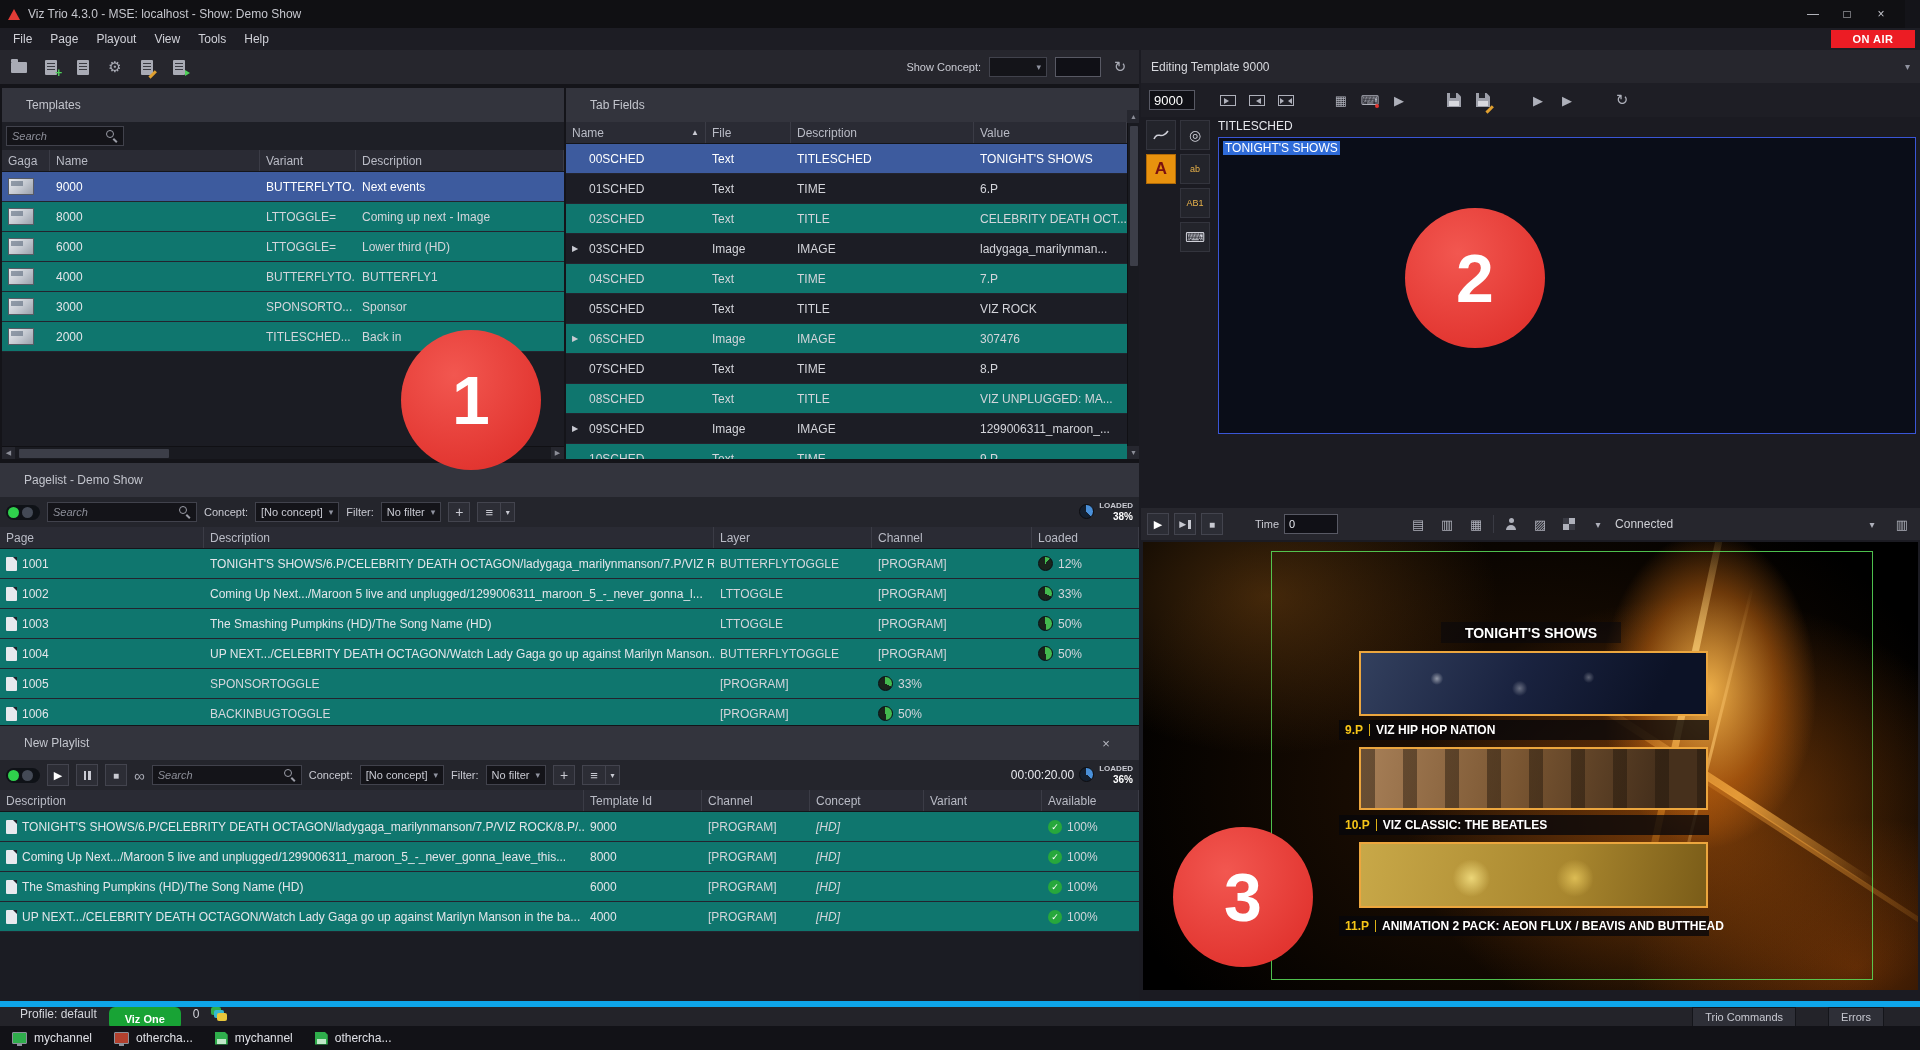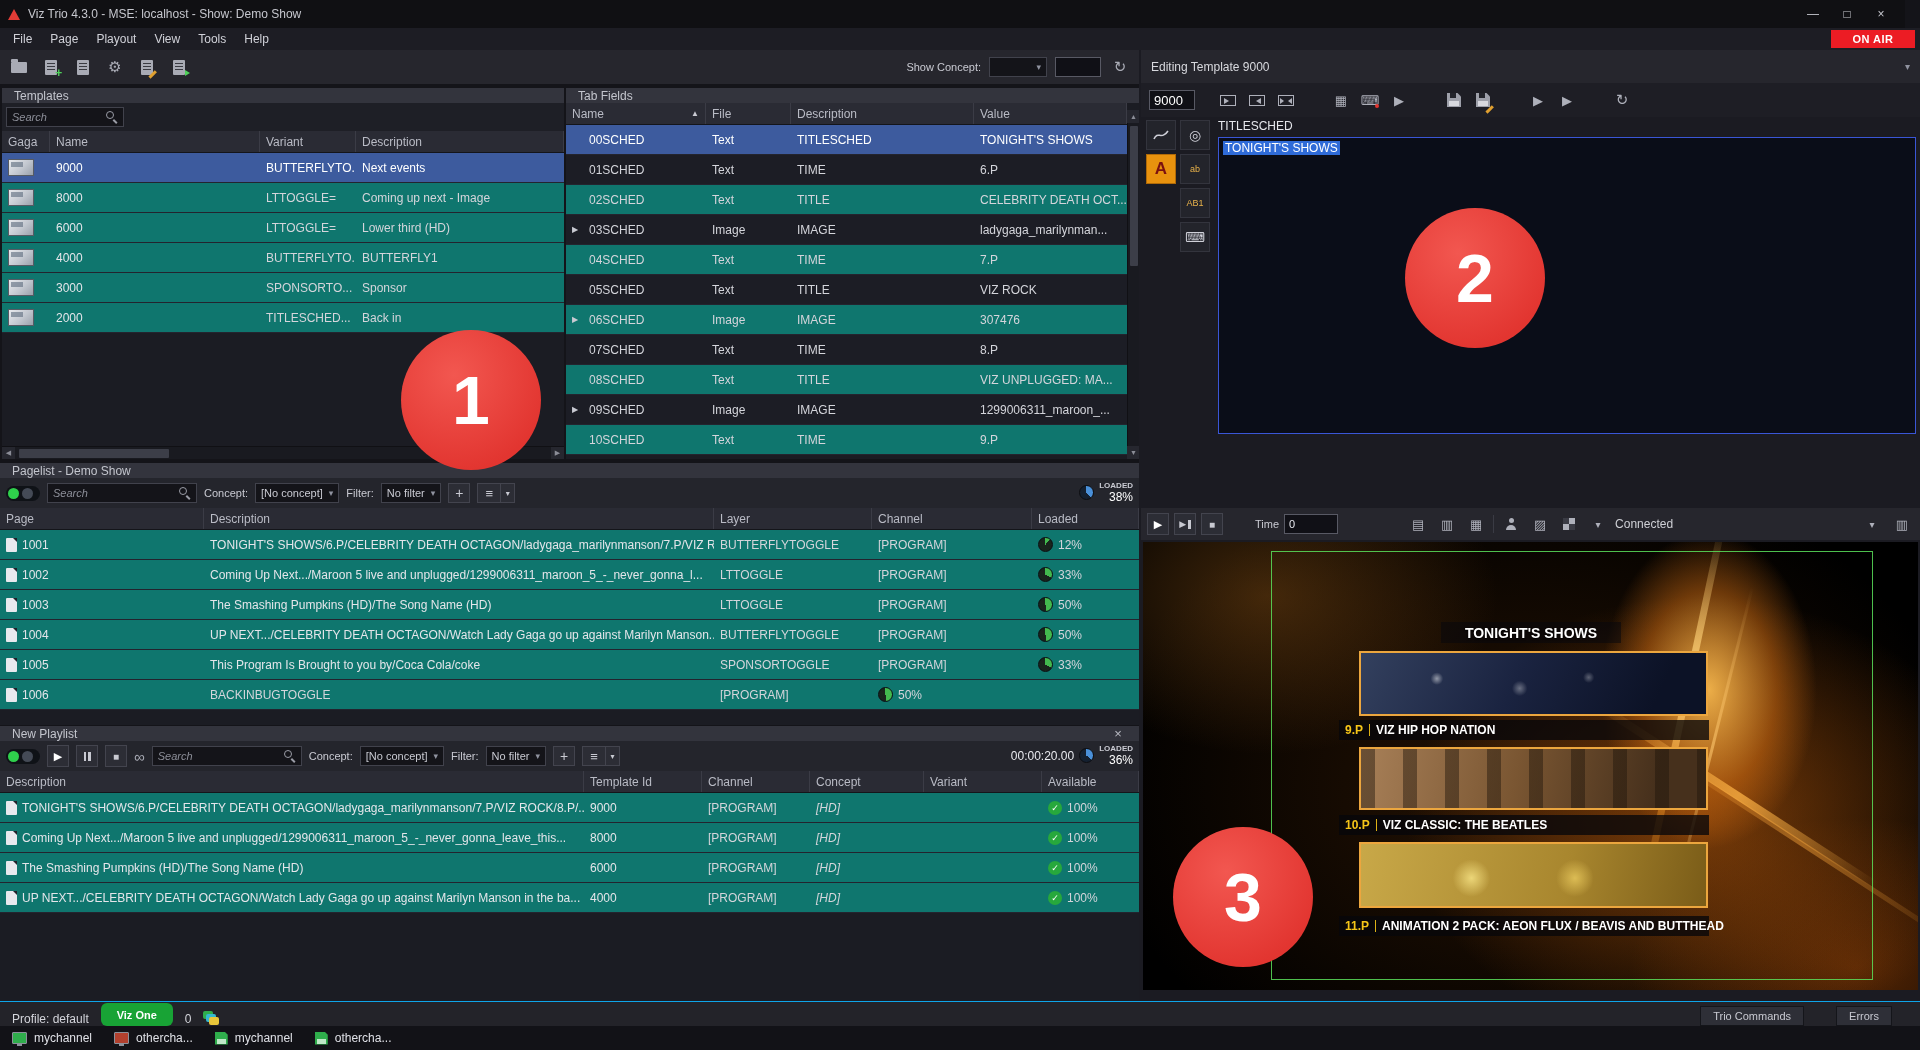--- a/index.html
+++ b/index.html
@@ -27,21 +27,21 @@
 .show-concept{margin-left:auto;display:flex;align-items:center;gap:8px}
 .dd{height:20px;min-width:58px;background:#141419;border:1px solid #41424c;display:inline-flex;align-items:center;justify-content:space-between;padding:0 5px;gap:6px;font-size:11px;color:#c9cad2}
 .dd .car{color:#9093a0;font-size:9px}
 .inp{height:20px;background:#101016;border:1px solid #585964;color:#e6e7ec;font-size:11px;padding:0 4px;font-family:inherit;outline:none}
 
 .panel{position:absolute;background:#1b1c23;overflow:hidden}
 .p-templates{left:2px;top:88px;width:562px;height:371px}
 .p-tabfields{left:566px;top:88px;width:573px;height:371px}
 .p-pagelist{left:0;top:463px;width:1139px;height:262px}
 .p-playlist{left:0;top:726px;width:1139px;height:275px}
-.phead{height:15px;background:#33343d;color:#c3c5cd;display:flex;align-items:center;padding:0 12px}
+.phead{height:34px;background:#33343d;color:#c3c5cd;display:flex;align-items:center;padding:0 24px}
 .pxbtn{margin-left:auto;color:#b8bac2;font-size:13px;width:18px;text-align:center}
 .srow{height:28px;display:flex;align-items:center;padding:0 4px;background:#1e1f26}
 .search{height:20px;background:#141419;border:1px solid #41424c;display:flex;align-items:center;padding:0 5px;gap:4px;width:150px}
 .search input{flex:1;background:transparent;border:0;outline:0;color:#c9cad2;font-size:11px;font-style:italic;font-family:inherit;min-width:0}
 .search input::placeholder{color:#8d8f99;font-style:italic}
 .mag{width:12px;height:12px;position:relative;flex:none}
 .mag::before{content:"";position:absolute;left:0;top:0;width:6px;height:6px;border:1.5px solid #9a9ca6;border-radius:50%}
 .mag::after{content:"";position:absolute;left:8px;top:8px;width:4.5px;height:1.5px;background:#9a9ca6;transform:rotate(45deg);transform-origin:0 0}
 .thead{display:grid;background:#2a2b34;border-bottom:1px solid #14151a;color:#b9bbc5}
 .thead .hc{height:21px;padding:0 6px;border-right:1px solid #3b3c46;display:flex;align-items:center;gap:4px;overflow:hidden;white-space:nowrap}
@@ -62,21 +62,21 @@
 .thumb::after{content:"";position:absolute;left:2px;top:2px;right:10px;bottom:8px;background:#5b6b7d;opacity:.6}
 .gut{width:12px;flex:none;color:#c9cad2;font-size:8px;display:inline-flex;align-items:center}
 .doc{width:11px;height:14px;background:#e8e9ee;border-radius:1px;position:relative;flex:none}
 .doc::before{content:"";position:absolute;top:0;right:0;border-left:4px solid transparent;border-top:4px solid #20212a}
 .pie{width:15px;height:15px;border-radius:50%;flex:none;border:1px solid #0c0d11;background:conic-gradient(var(--fill) 0 var(--pct,0%),var(--track) var(--pct,0%) 100%)}
 .pie.green{--fill:var(--loaded-green,#43b94e);--track:#1a241c}
 .pie.blue{--fill:var(--loaded-blue,#4a90d9);--track:#142030}
 .loaded-badge{margin-left:auto;display:flex;align-items:center;gap:5px}
 .lb-text{display:flex;flex-direction:column;line-height:1.1;align-items:flex-end}
 .lb-text .l1{font-size:8px;color:#c9cad2;font-weight:bold}
-.lb-text .l2{font-size:12px;color:#fff;font-weight:normal}
+.lb-text .l2{font-size:10px;color:#fff;font-weight:bold}
 .chk{width:14px;height:14px;border-radius:50%;background:#27a83c;color:#fff;font-size:9px;display:flex;align-items:center;justify-content:center;flex:none}
 .toggle{width:34px;height:15px;border-radius:8px;background:#0f1217;display:flex;align-items:center;padding:0 2px;gap:3px;flex:none}
 .tdot{width:11px;height:11px;border-radius:50%}
 .tdot.on{background:#2fd04c}
 .tdot.off{background:#444a56}
 .ctrl{height:30px;background:#24252c;display:flex;align-items:center;gap:7px;padding:0 6px}
 .lbl{color:#c9cad2;font-size:11px}
 .pbtn{width:22px;height:22px;background:#2c2d35;border:1px solid #43444e;display:flex;align-items:center;justify-content:center;color:#c8c9d1;font-size:10px;gap:2px;flex:none}
 .pbtn.play-white{color:#fff;font-size:11px}
 .pbtn .bar{width:2.5px;height:9px;background:#c8c9d1}
@@ -146,21 +146,21 @@
 .ov-box{position:absolute;left:216px;width:349px;border:2px solid #eca63e}
 .b1{top:109px;height:65px;background:radial-gradient(circle 9px at 22% 42%,rgba(255,255,255,.5),transparent 70%),radial-gradient(circle 11px at 46% 58%,rgba(255,255,255,.35),transparent 70%),radial-gradient(circle 8px at 66% 40%,rgba(255,255,255,.3),transparent 70%),linear-gradient(115deg,#33405e,#1a2340 45%,#0c1226 85%)}
 .b2{top:205px;height:63px;background:repeating-linear-gradient(90deg,rgba(30,20,10,.45) 0 14px,transparent 14px 42px),linear-gradient(100deg,#a88058,#7a5632 45%,#46301c 85%)}
 .b3{top:300px;height:66px;background:radial-gradient(circle 26px at 32% 55%,#ecd678,transparent 72%),radial-gradient(circle 26px at 62% 55%,#dcbc54,transparent 72%),linear-gradient(100deg,#c8a848,#a8862e 60%,#7a5c18)}
 .ov-cap{position:absolute;left:196px;width:370px;height:20px;background:rgba(6,6,10,.78);display:flex;align-items:center;gap:6px;padding:0 6px}
 .num{color:var(--caption-yellow,#f5c518);font-weight:bold;font-size:12px;flex:none}
 .cdiv{width:1px;height:12px;background:var(--caption-yellow,#f5c518);flex:none;opacity:.9}
 .cap-t{color:#fff;font-weight:bold;font-size:12px;white-space:nowrap}
 .c1{top:178px}.c2{top:273px}.c3{top:374px}
 
-.statusbar{left:0;top:1001px;width:1920px;height:25px;background:#232329;display:flex;align-items:flex-end;gap:12px;padding:0 12px;border-top:1px solid #0ea5e9}
+.statusbar{left:0;top:1001px;width:1920px;height:25px;background:#232329;display:flex;align-items:flex-start;gap:12px;padding:0 20px;border-top:6px solid #0ea5e9}
 .badge{background:var(--viz-one-green,#18a335);color:#fff;font-weight:bold;font-size:11px;height:23px;display:flex;align-items:center;justify-content:center;width:72px;border-radius:6px}
 .stack{width:17px;height:15px;position:relative}
 .stack i{position:absolute;width:10px;height:8px;border-radius:2px}
 .stack i:nth-child(1){left:0;top:0;background:#2fae4c}
 .stack i:nth-child(2){left:3px;top:3px;background:#35b9d0}
 .stack i:nth-child(3){left:6px;top:6px;background:#e8c63a}
 .sb-right{margin-left:auto;display:flex;gap:32px;margin-right:16px}
 .sbtn2{height:20px;background:#2e2f37;border:1px solid #14151a;color:#c8c9d1;display:flex;align-items:center;justify-content:center;padding:0 12px;font-size:11px}
 .taskbar{left:0;top:1026px;width:1920px;height:24px;background:#121217;display:flex;align-items:center;gap:22px;padding:0 12px}
 .tk{display:flex;align-items:center;gap:7px;color:#dfe0e6}
@@ -511,21 +511,20 @@
     <span class="cell">
         <i class="pie green" style="--pct: 50%;"></i>
         <span>50%</span>
       </span>
   </div>
   <div class="trow pl-grid">
     <span class="cell bright">
         <i class="doc"></i>
         <span>1005</span>
       </span>
-    <span class="cell bright">This Program Is  Brought to you by/Coca Cola/coke</span>
     <span class="cell">SPONSORTOGGLE</span>
     <span class="cell">[PROGRAM]</span>
     <span class="cell">
         <i class="pie green" style="--pct: 33%;"></i>
         <span>33%</span>
       </span>
   </div>
   <div class="trow pl-grid">
     <span class="cell bright">
         <i class="doc"></i>

